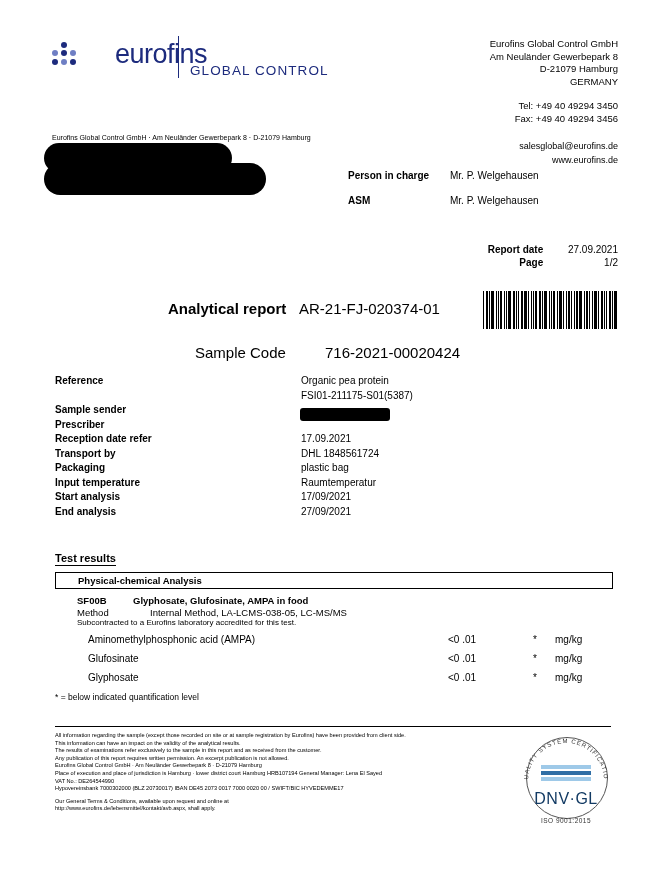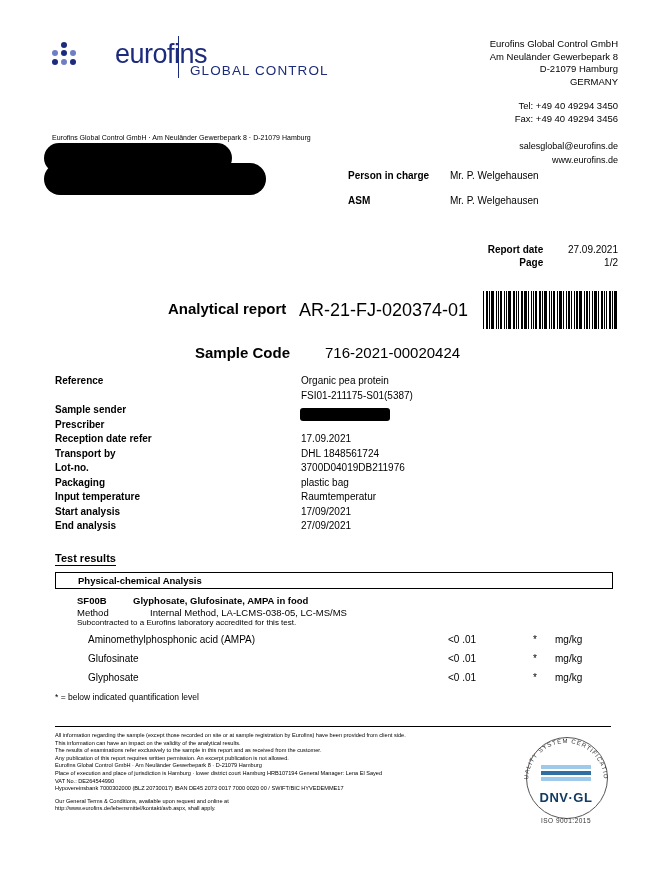--- a/index.html
+++ b/index.html
@@ -147,28 +147,28 @@
     position: absolute;
     left: 168px;
     top: 300px;
     font-size: 15px;
     font-weight: bold;
   }
   .title-report-val {
     position: absolute;
     left: 299px;
     top: 300px;
-    font-size: 18px;
+    font-size: 15px;
   }
   .title-sample {
     position: absolute;
     left: 195px;
     top: 344px;
     font-size: 15px;
-    font-weight: bold;
+    font-weight: normal;
   }
   .title-sample-val {
     position: absolute;
     left: 325px;
     top: 344px;
     font-size: 15px;
   }
   .barcode {
     position: absolute;
     right: 52px;
@@ -310,22 +310,22 @@
     height: 22px;
   }
   .dnv .bars i { display:block; height: 4px; margin-bottom: 2px; }
   .dnv .bars i:nth-child(1){background:#9ec9e8;}
   .dnv .bars i:nth-child(2){background:#2f6ea5;}
   .dnv .bars i:nth-child(3){background:#9ec9e8;}
   .dnv-name {
     position: absolute;
     left: 0; top: 55px; width: 104px;
     text-align: center;
-    font-size: 13px;
-    font-weight: bold;
+    font-size: 16px;
+    font-weight: normal;
     color: #123a63;
     letter-spacing: 0.5px;
   }
   .dnv-iso {
     position: absolute;
     left: 0; top: 82px; width: 104px;
     text-align: center;
     font-size: 6.5px;
     color: #333;
     letter-spacing: 0.5px;
@@ -470,24 +470,20 @@
     </div>
     <div class="row">
       <span class="lbl">Reception date refer</span>
       <span class="val">17.09.2021</span>
     </div>
     <div class="row">
       <span class="lbl">Transport by</span>
       <span class="val">DHL 1848561724</span>
     </div>
     <div class="row">
-      <span class="lbl">Lot-no.</span>
-      <span class="val">3700D04019DB211976</span>
-    </div>
-    <div class="row">
       <span class="lbl">Packaging</span>
       <span class="val">plastic bag</span>
     </div>
     <div class="row">
       <span class="lbl">Input temperature</span>
       <span class="val">Raumtemperatur</span>
     </div>
     <div class="row">
       <span class="lbl">Start analysis</span>
       <span class="val">17/09/2021</span>

